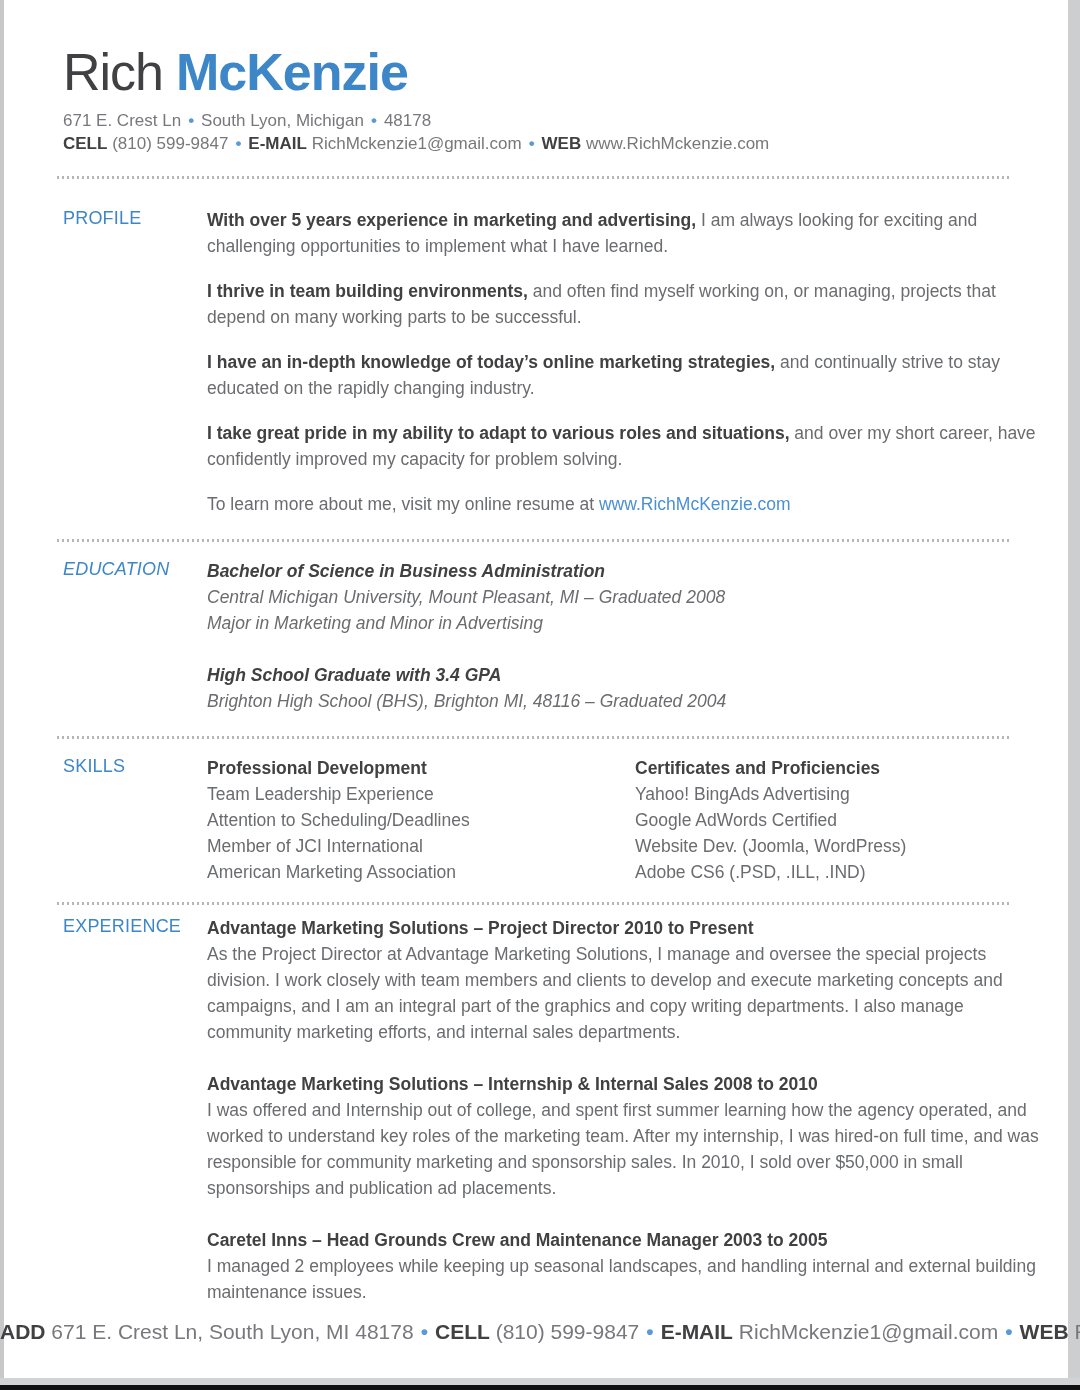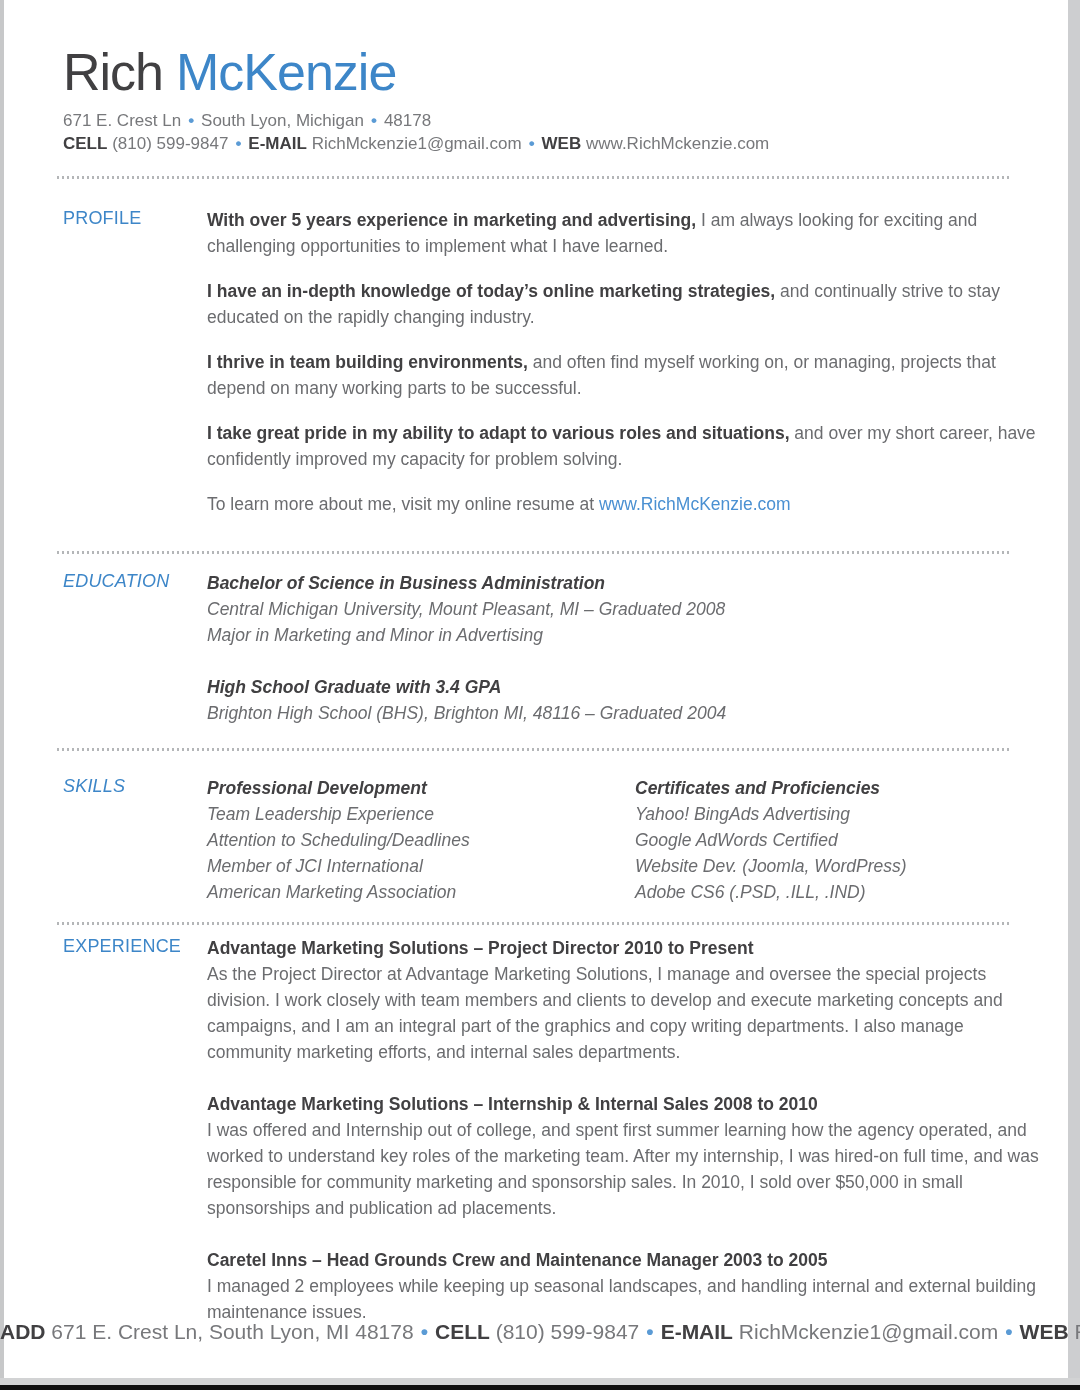--- a/index.html
+++ b/index.html
@@ -11,21 +11,21 @@
   }
   
   .edge-left  { position:absolute; left:0; top:0; bottom:0; width:4px;  background:#c7c8c9; }
   .edge-right { position:absolute; right:0; top:0; bottom:0; width:12px; background:#cdced0; }
   .edge-bottom-gray  { position:absolute; left:0; right:0; bottom:5px; height:7px; background:#d2d3d4; }
   .edge-bottom-black { position:absolute; left:0; right:0; bottom:0; height:5px; background:#101010; }
 
   
   .header { padding:44px 70px 0 63px; }
   .name { font-size:52px; line-height:1.1; margin:0; font-weight:500; color:#414042; letter-spacing:-1px; }
-  .name .last { color:#3d86c8; font-weight:400; margin-left:13px; }
+  .name .last { color:#3d86c8; font-weight:700; margin-left:13px; }
   .addr-line { font-size:17px; line-height:22px; margin-top:9px; color:#77787b; }
   .contact-line { font-size:17px; line-height:22px; margin-top:1px; color:#77787b; }
   .lbl-b { font-weight:700; color:#414042; }
   .dot { color:#5b9bd5; font-weight:700; padding:0 7px; }
 
   
   .sep {
     height:3px; margin-left:57px; width:953px;
     background:repeating-linear-gradient(to right, #b4b6b8 0px, #b4b6b8 2px, transparent 2px, transparent 5px);
   }
@@ -35,28 +35,28 @@
   .sep4 { margin-top:17px; }
 
   
   .section { display:flex; padding-left:63px; padding-right:28px; }
   .sec-label { width:144px; flex:0 0 144px; font-size:18px; color:#3d86c8; letter-spacing:0.2px; padding-top:1px; }
   .sec-content { flex:1; font-size:17.5px; line-height:26px; }
   .sec-content b, .sec-content .bold { font-weight:700; color:#414042; }
 
   .section.profile { margin-top:28px; }
   .profile p { margin:0 0 19px 0; }
-  .profile p.last { margin-bottom:16px; }
+  .profile p.last { margin-bottom:4px; }
   .link { color:#4a90d2; text-decoration:none; cursor:pointer; }
 
   .section.education { margin-top:16px;font-style:italic; }
   .edu-entry { margin:0 0 26px 0; }
   .edu-entry.last { margin-bottom:0; }
 
-  .section.skills { margin-top:24px;font-style:italic; }
+  .section.skills { margin-top:16px; }
   .skills-cols { display:flex; }
   .skills-col-left { width:428px; flex:0 0 428px; }
 
   .section.experience { margin-top:10px; }
   .job { margin:0 0 26px 0; }
   .job p { margin:0; }
   .job.last { margin-bottom:0; }
 
   
   .footer {
@@ -84,22 +84,22 @@
       <span>www.RichMckenzie.com</span>
     </div>
   </div>
 
   <div class="sep sep1"></div>
 
   <div class="section profile">
     <div class="sec-label">PROFILE</div>
     <div class="sec-content">
       <p><b>With over 5 years experience in marketing and advertising,</b><span> I am always looking for exciting and challenging opportunities to implement what I have learned.</span></p>
+      <p><b>I thrive in team building environments,</b><span> and often find myself working on, or managing, projects that depend on many working parts to be successful.</span></p>
       <p><b>I have an in-depth knowledge of today’s online marketing strategies,</b><span> and continually strive to stay educated on the rapidly changing industry.</span></p>
-      <p><b>I thrive in team building environments,</b><span> and often find myself working on, or managing, projects that depend on many working parts to be successful.</span></p>
       <p><b>I take great pride in my ability to adapt to various roles and situations,</b><span> and over my short career, have confidently improved my capacity for problem solving.</span></p>
       <p class="last"><span>To learn more about me, visit my online resume at </span><a class="link">www.RichMcKenzie.com</a></p>
     </div>
   </div>
 
   <div class="sep sep2"></div>
 
   <div class="section education">
     <div class="sec-label">EDUCATION</div>
     <div class="sec-content">

